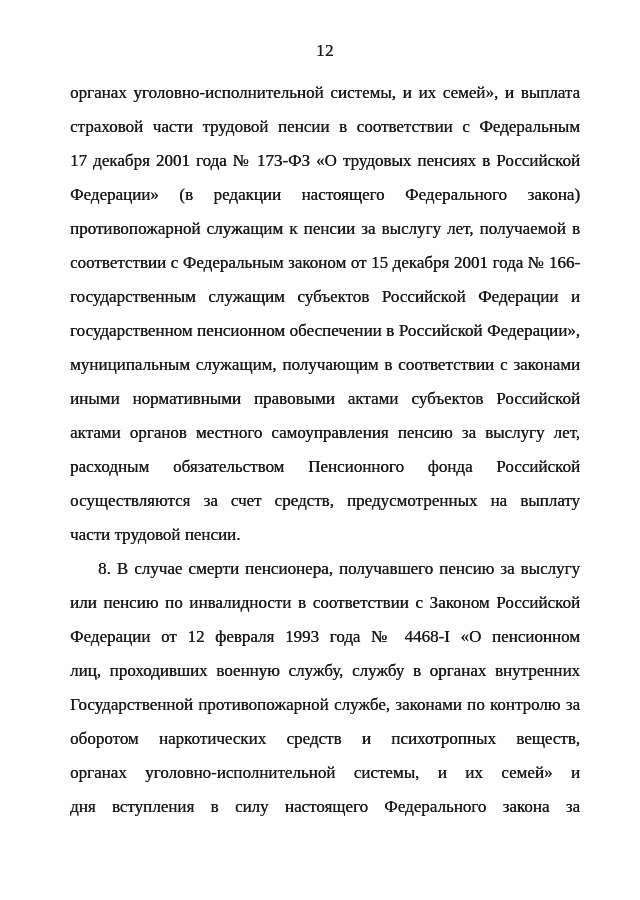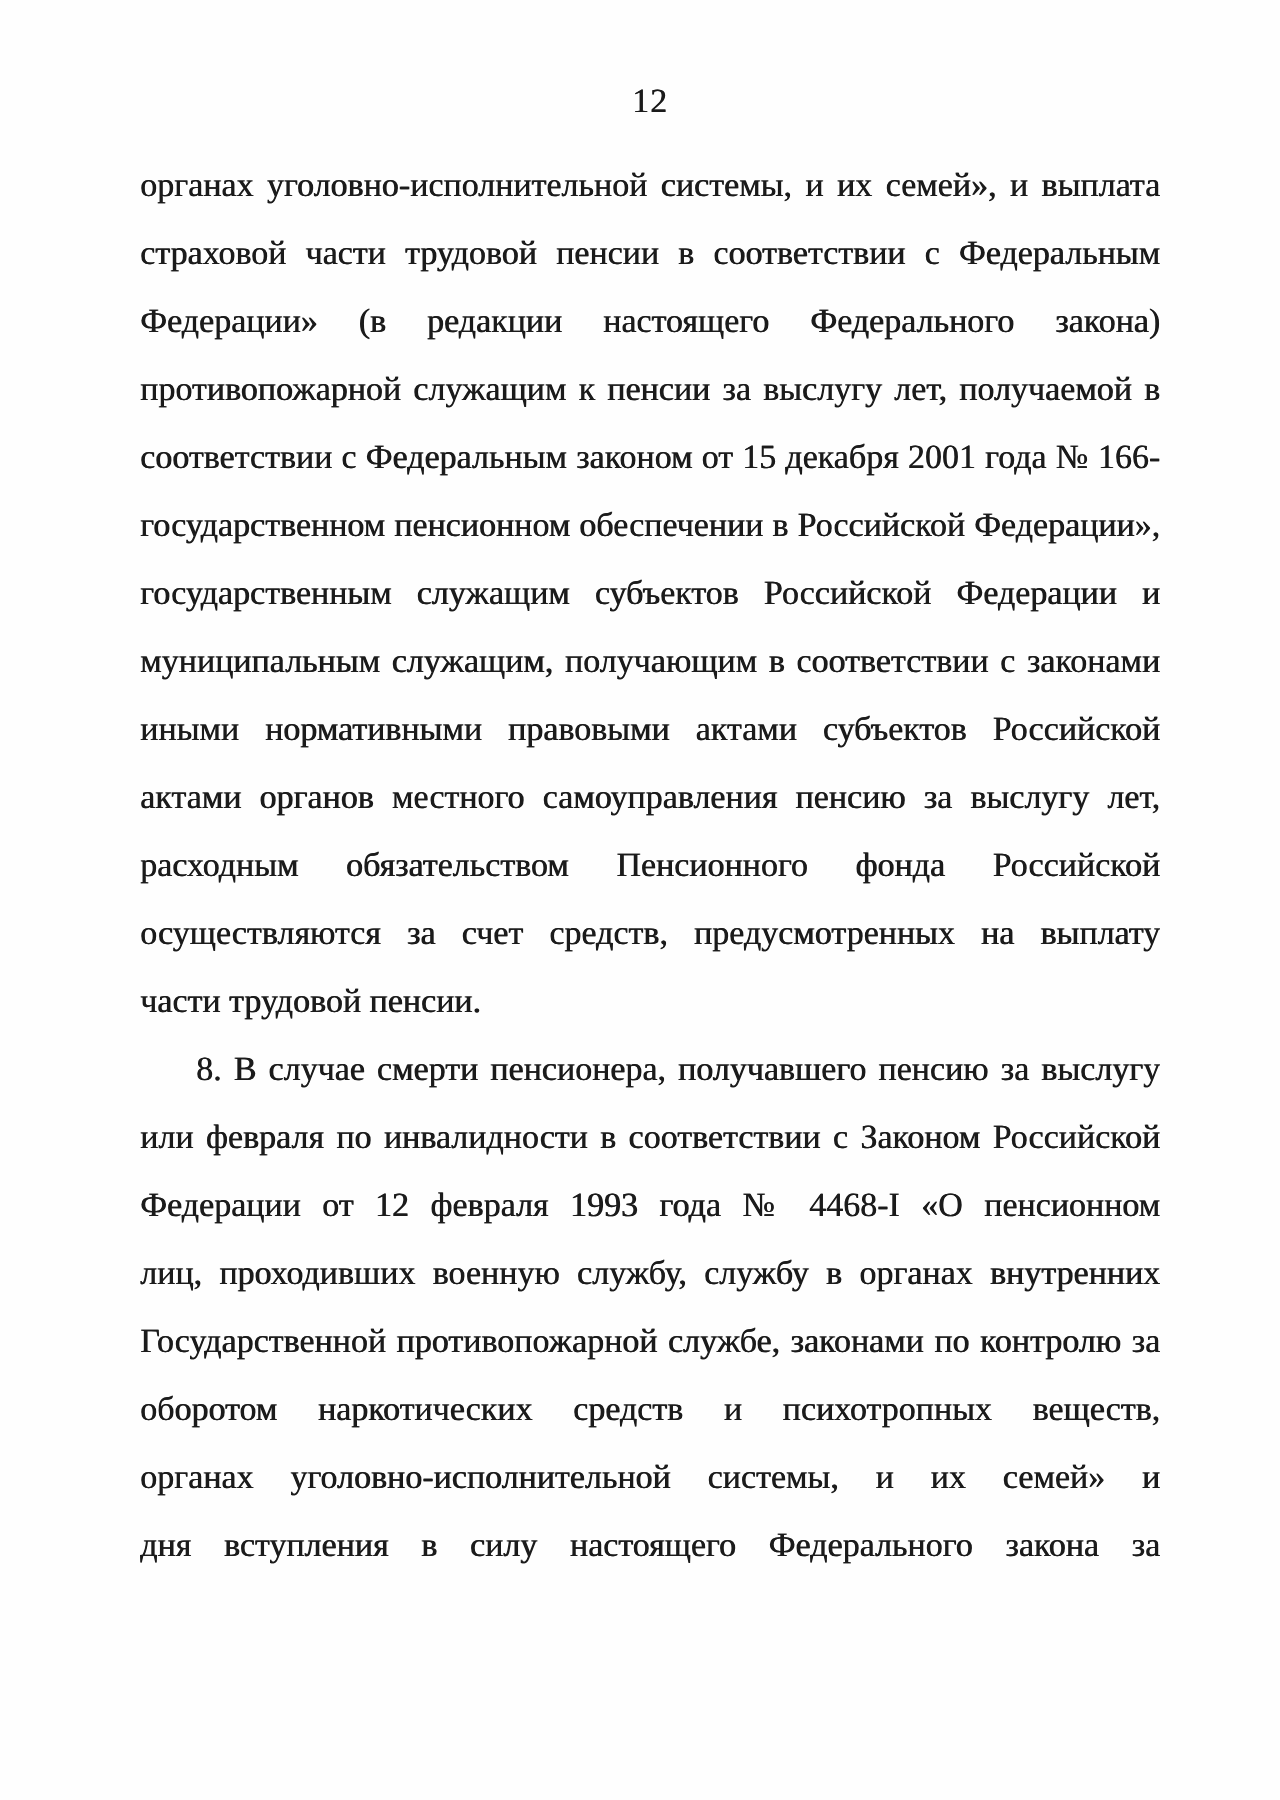--- a/index.html
+++ b/index.html
@@ -61,33 +61,34 @@
 </style>
 </head>
 <body>
 
 <div class="page">
   <div class="page-number">12</div>
 
   <div class="text-block">
       <div class="line">органах уголовно-исполнительной системы, и их семей», и выплата доли</div>
       <div class="line">страховой части трудовой пенсии в соответствии с Федеральным законом от</div>
+      <div class="line">17 декабря 2001 года № 173-ФЗ «О трудовых пенсиях в Российской</div>
       <div class="line">Федерации» (в редакции настоящего Федерального закона) федеральным</div>
       <div class="line">противопожарной служащим к пенсии за выслугу лет, получаемой в</div>
       <div class="line">соответствии с Федеральным законом от 15 декабря 2001 года № 166-ФЗ «О</div>
+      <div class="line">государственным служащим субъектов Российской Федерации и</div>
       <div class="line">государственном пенсионном обеспечении в Российской Федерации»,</div>
-      <div class="line">государственным служащим субъектов Российской Федерации и</div>
       <div class="line">муниципальным служащим, получающим в соответствии с законами и</div>
       <div class="line">иными нормативными правовыми актами субъектов Российской Федерации и</div>
       <div class="line">актами органов местного самоуправления пенсию за выслугу лет, являются</div>
       <div class="line">расходным обязательством Пенсионного фонда Российской Федерации и</div>
       <div class="line">осуществляются за счет средств, предусмотренных на выплату страховой</div>
       <div class="line no-justify">части трудовой пенсии.</div>
       <div class="line indent">8. В случае смерти пенсионера, получавшего пенсию за выслугу лет</div>
-      <div class="line">или февраля по инвалидности в соответствии с Законом Российской</div>
+      <div class="line">или пенсию по инвалидности в соответствии с Законом Российской</div>
       <div class="line">Федерации от 12 февраля 1993 года № 4468-I «О пенсионном обеспечении</div>
       <div class="line">лиц, проходивших военную службу, службу в органах внутренних дел,</div>
       <div class="line">Государственной противопожарной службе, законами по контролю за</div>
       <div class="line">оборотом наркотических средств и психотропных веществ, учреждениях и</div>
       <div class="line">органах уголовно-исполнительной системы, и их семей» и обратившегося до</div>
       <div class="line">дня вступления в силу настоящего Федерального закона за назначением</div>
     </div>
 </div>
 
 </body></html>

